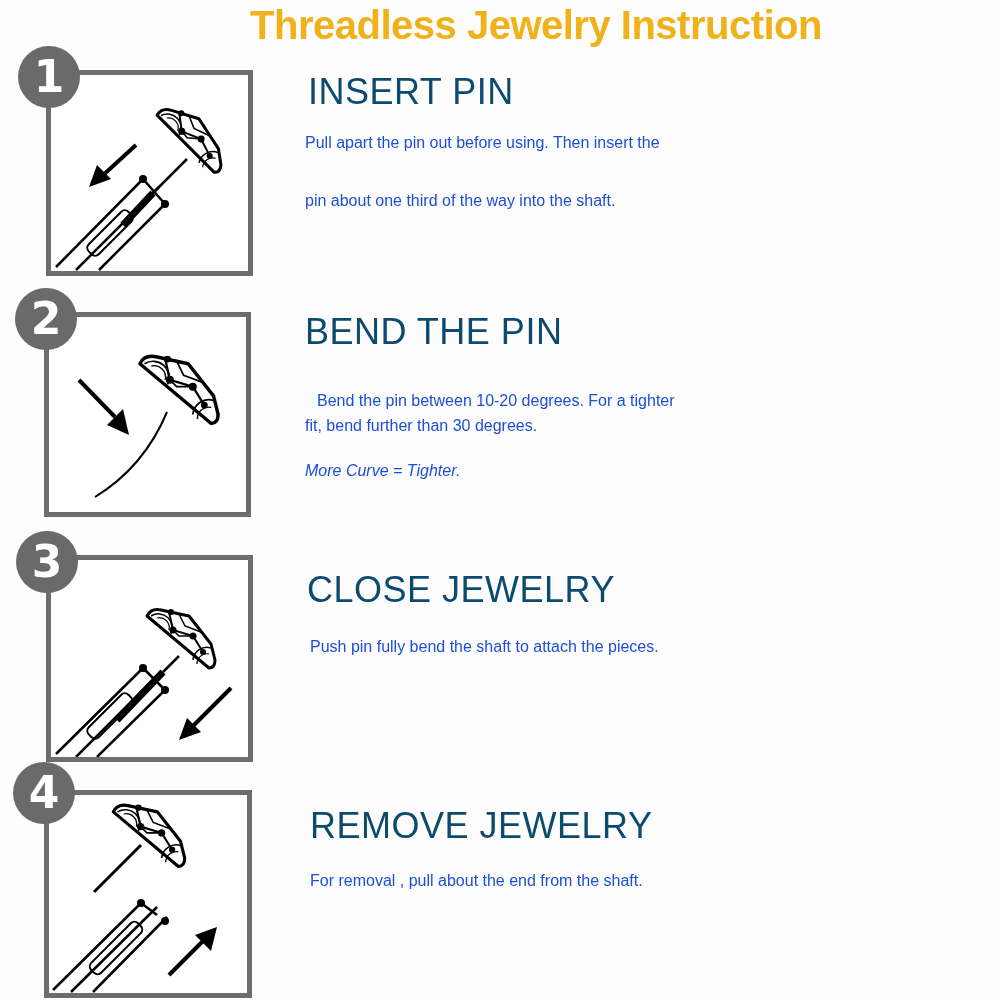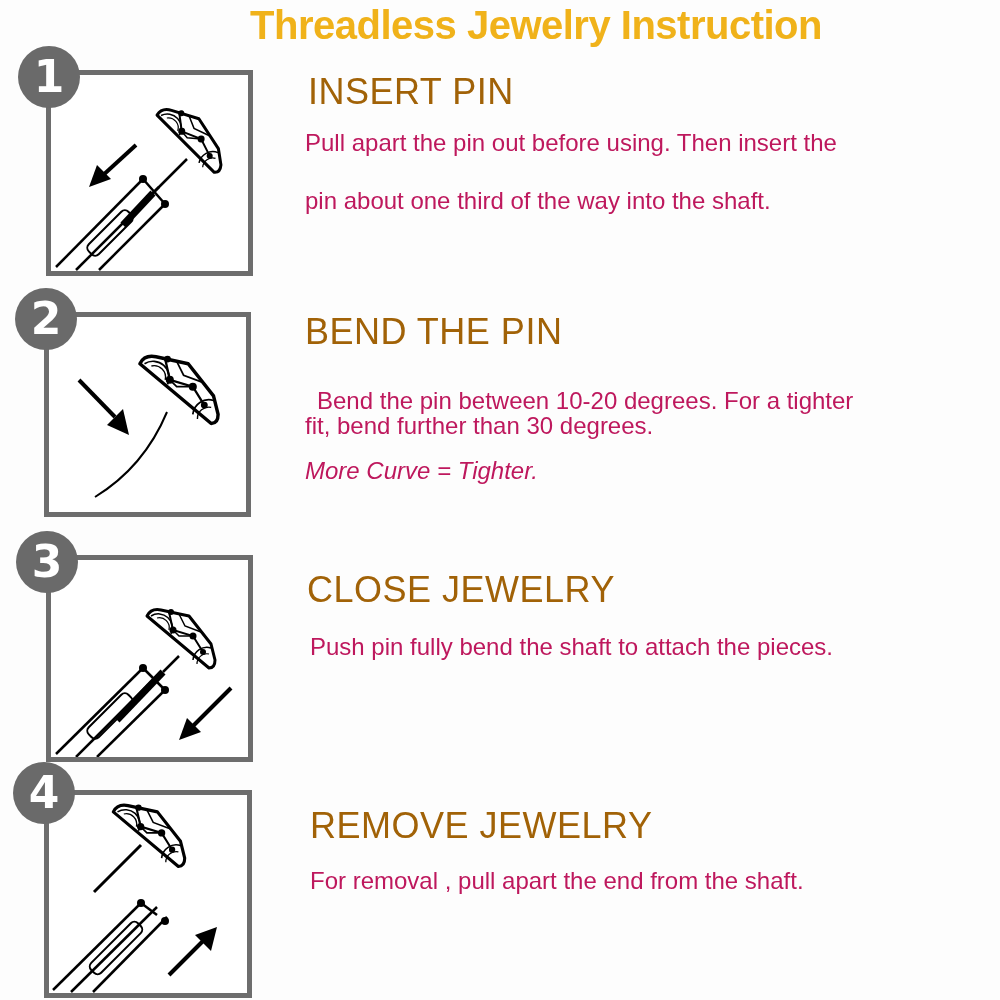--- a/index.html
+++ b/index.html
@@ -15,24 +15,24 @@
     position:absolute; border:5px solid #6d6d6d; background:#fff; box-sizing:border-box;
   }
   .step-badge {
     position:absolute; width:62px; height:62px; border-radius:50%;
     background:#6a6a6a; color:#fff; font-weight:bold; font-size:44px;
     display:flex; align-items:center; justify-content:center; line-height:1;
     font-family:"DejaVu Sans", sans-serif;
   }
   .step-illus { position:absolute; left:0; top:0; width:100%; height:100%; }
   .step-heading {
-    position:absolute; font-size:36px; font-weight:normal; letter-spacing:0.5px; line-height:40px; color:#a16207;
+    position:absolute; font-size:36px; font-weight:normal; letter-spacing:0.5px; line-height:40px; color:#0c4a6e;
   }
   .step-line {
-    position:absolute; font-size:24px; line-height:30px; color:#be185d; white-space:nowrap;
+    position:absolute; font-size:16px; line-height:30px; color:#1d4ed8; white-space:nowrap;
   }
 </style>
 </head>
 <body>
 
 <div class="title" style="color:#f0b21a;padding-left:36px;">Threadless Jewelry Instruction</div>
 
 <svg width="0" height="0" style="position:absolute">
   <defs>
 
@@ -129,13 +129,13 @@
     <circle cx="116" cy="126" r="4" fill="#000"></circle>
     <rect x="60" y="120" width="14" height="66" rx="5" transform="rotate(45 67 153)" fill="none" stroke="#000" stroke-width="2"></rect>
     <g>
       <line x1="120" y1="180" x2="154" y2="146" stroke="#000" stroke-width="4"></line>
       <polygon points="168,132 162,156 146,140" fill="#000"></polygon>
     </g>
   </svg>
 </div>
 <div class="step-badge" style="left:13px; top:762px;">4</div>
 <div class="step-heading" style="left:310px; top:806px;">REMOVE JEWELRY</div>
-<div class="step-line" style="left:310px; top:866px;">For removal , pull apart the end from the shaft.</div>
+<div class="step-line" style="left:310px; top:866px;">For removal , pull about the end from the shaft.</div>
 
 </body></html>

